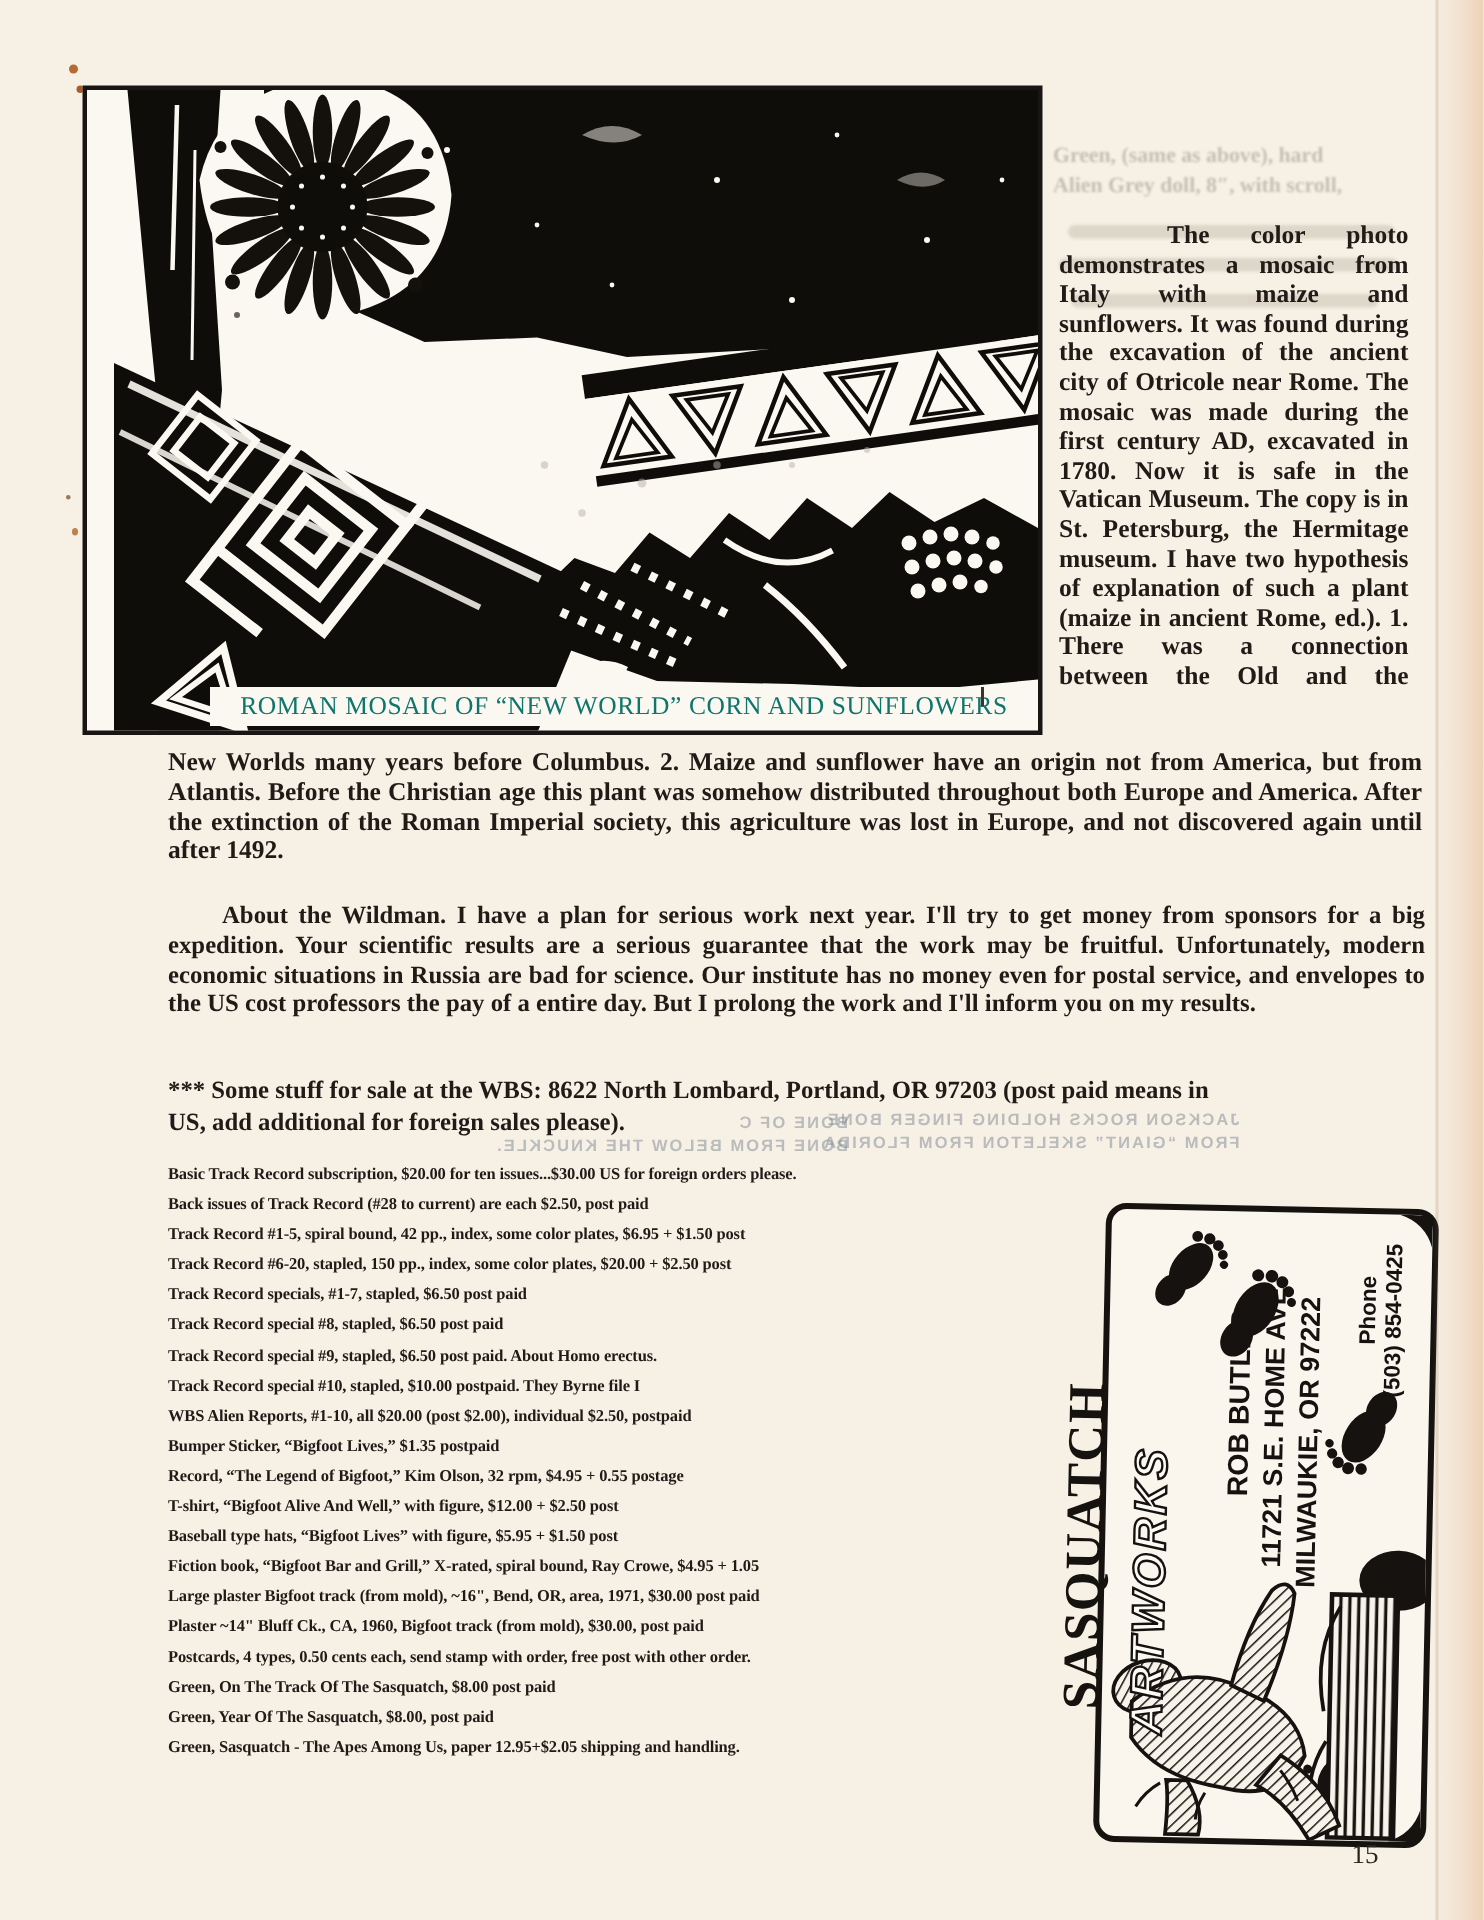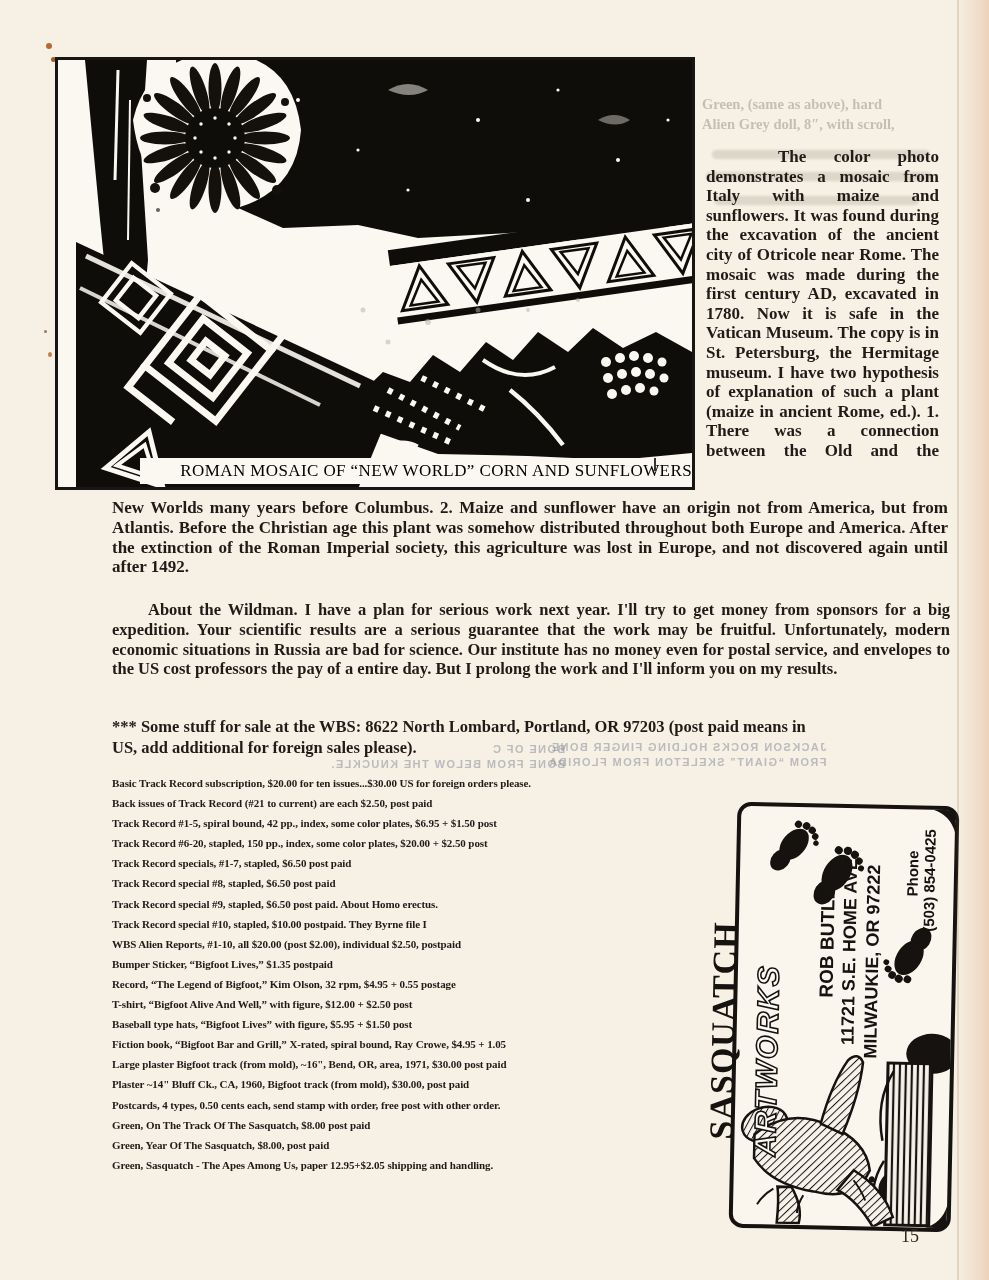--- a/index.html
+++ b/index.html
@@ -7,21 +7,21 @@
   #page{position:absolute;left:0;top:0;width:989px;height:1280px;background:#f6f0e5;overflow:hidden;}
   #page::after{content:"";position:absolute;right:0;top:0;width:34px;height:1280px;
     background:linear-gradient(to right, rgba(238,214,190,0) 0%, rgba(236,206,178,.55) 70%, rgba(232,198,168,.75) 100%);pointer-events:none;}
   .crease{position:absolute;top:0;height:1280px;width:2px;background:rgba(196,164,136,.35);}
   .speck{position:absolute;border-radius:50%;}
 
   
   #photo-frame{position:absolute;left:55px;top:57px;width:634px;height:427px;border:3px solid #181512;background:#fbf8f1;}
   #photo-frame svg{position:absolute;left:0;top:0;}
   #photo-caption{position:absolute;left:82px;top:398px;width:552px;height:26px;background:#fbf8f1;
-    text-align:right;font-size:17px;letter-spacing:.4px;color:#000000;line-height:26px;white-space:nowrap;}
+    text-align:center;font-size:17px;letter-spacing:.4px;color:#0f766e;line-height:26px;white-space:nowrap;}
   #caption-tick{position:absolute;left:596px;top:398px;width:2px;height:13px;background:#3a342c;}
 
   
   .ink{color:#201b17;}
   #right-col{position:absolute;left:706px;top:126px;width:233px;font-size:17px;line-height:19.6px;font-weight:bold;
     text-align:justify;text-align-last:justify;text-indent:72px;margin-top:21px;}
   #para-continuation{position:absolute;left:112px;top:498px;width:836px;font-size:17px;line-height:19.8px;font-weight:bold;text-align:justify;}
   #para-wildman{position:absolute;left:112px;top:600px;width:838px;font-size:16.5px;line-height:19.8px;font-weight:bold;text-align:justify;text-indent:36px;}
   #sale-intro{position:absolute;left:112px;top:716px;width:700px;font-size:16.5px;line-height:21px;font-weight:bold;}
   #sale-list{position:absolute;left:112px;top:773px;width:650px;font-size:11px;line-height:20.1px;font-weight:bold;letter-spacing:-.1px;}
@@ -232,21 +232,21 @@
     <div>BONE OF C</div>
     <div>BONE FROM BELOW THE KNUCKLE.</div>
   </div>
   <div class="mirror-block" style="left:548px;top:740px;">
     <div>JACKSON ROCKS HOLDING FINGER BONE</div>
     <div>FROM “GIANT” SKELETON FROM FLORIDA</div>
   </div>
 
   <div id="sale-list" class="ink">
     <div class="row">Basic Track Record subscription, $20.00 for ten issues...$30.00 US for foreign orders please.</div>
-    <div class="row">Back issues of Track Record (#21 to current) are each $2.50, post paid</div>
+    <div class="row">Back issues of Track Record (#28 to current) are each $2.50, post paid</div>
     <div class="row">Track Record #1-5, spiral bound, 42 pp., index, some color plates, $6.95 + $1.50 post</div>
     <div class="row">Track Record #6-20, stapled, 150 pp., index, some color plates, $20.00 + $2.50 post</div>
     <div class="row">Track Record specials, #1-7, stapled, $6.50 post paid</div>
     <div class="row">Track Record special #8, stapled, $6.50 post paid</div>
     <div class="row">Track Record special #9, stapled, $6.50 post paid.  About Homo erectus.</div>
     <div class="row">Track Record special #10, stapled, $10.00 postpaid. They Byrne file I</div>
     <div class="row">WBS Alien Reports, #1-10, all $20.00 (post $2.00), individual $2.50, postpaid</div>
     <div class="row">Bumper Sticker, “Bigfoot Lives,” $1.35 postpaid</div>
     <div class="row">Record, “The Legend of Bigfoot,” Kim Olson, 32 rpm, $4.95 + 0.55 postage</div>
     <div class="row">T-shirt, “Bigfoot Alive And Well,” with figure, $12.00 + $2.50 post</div>

